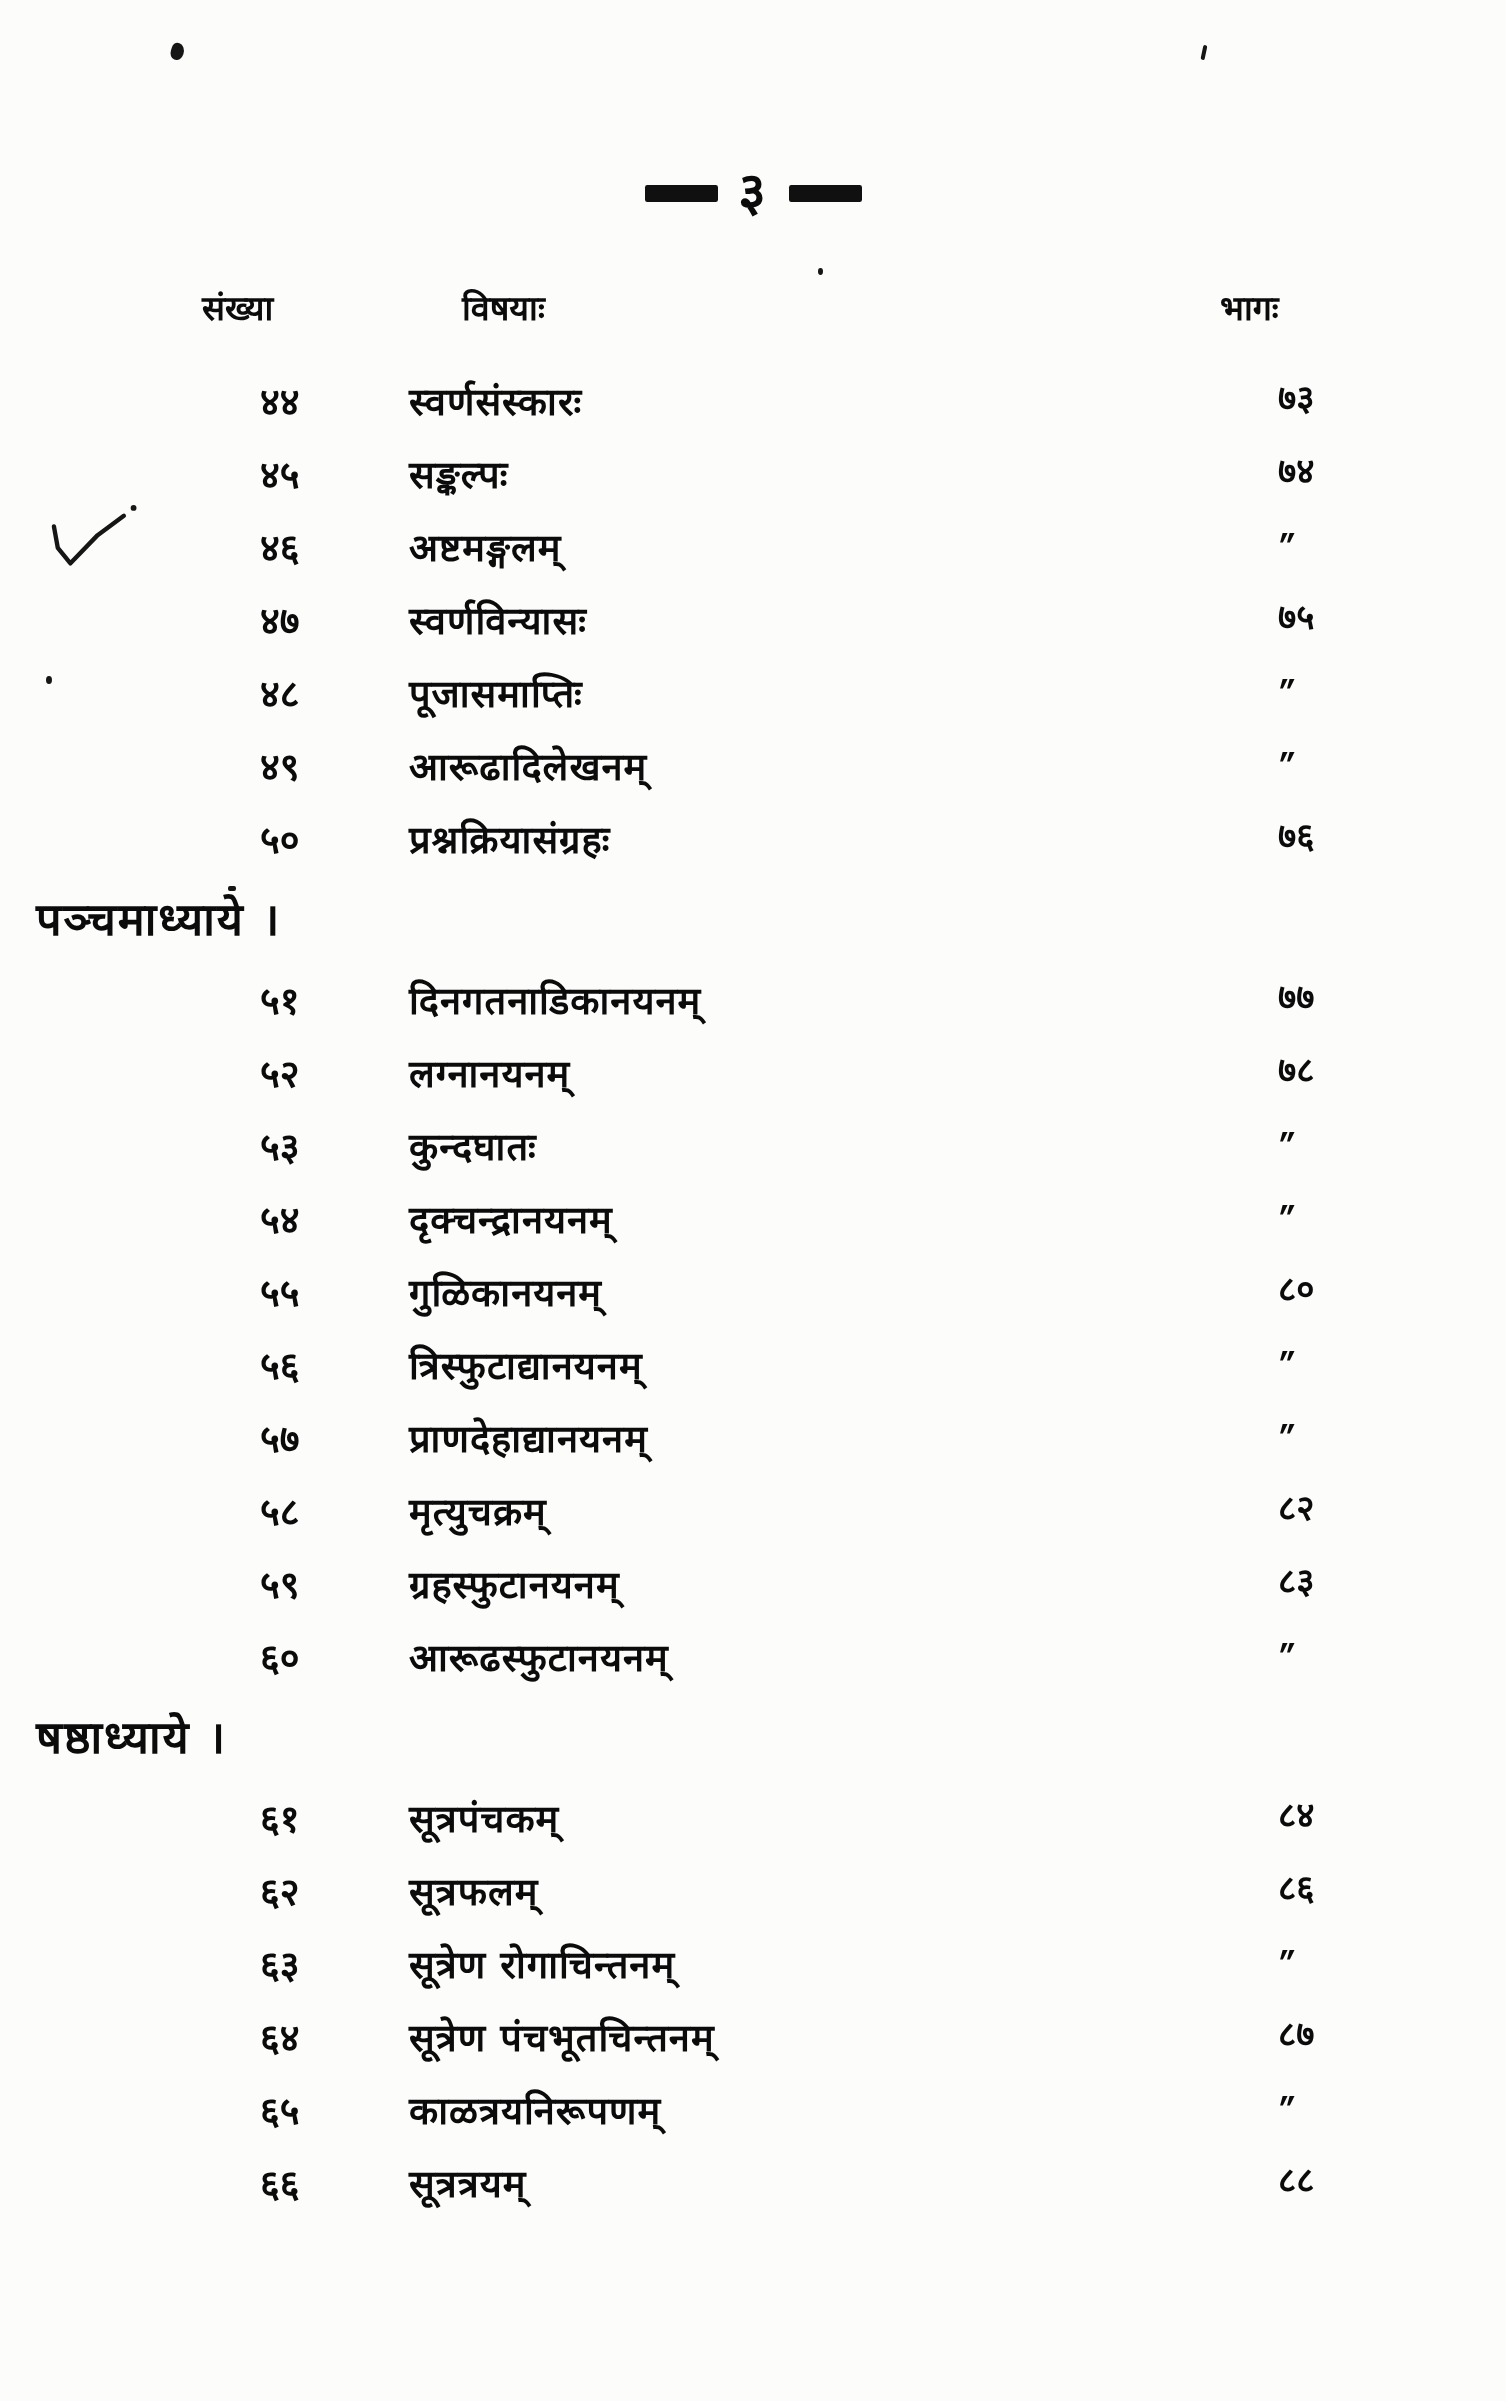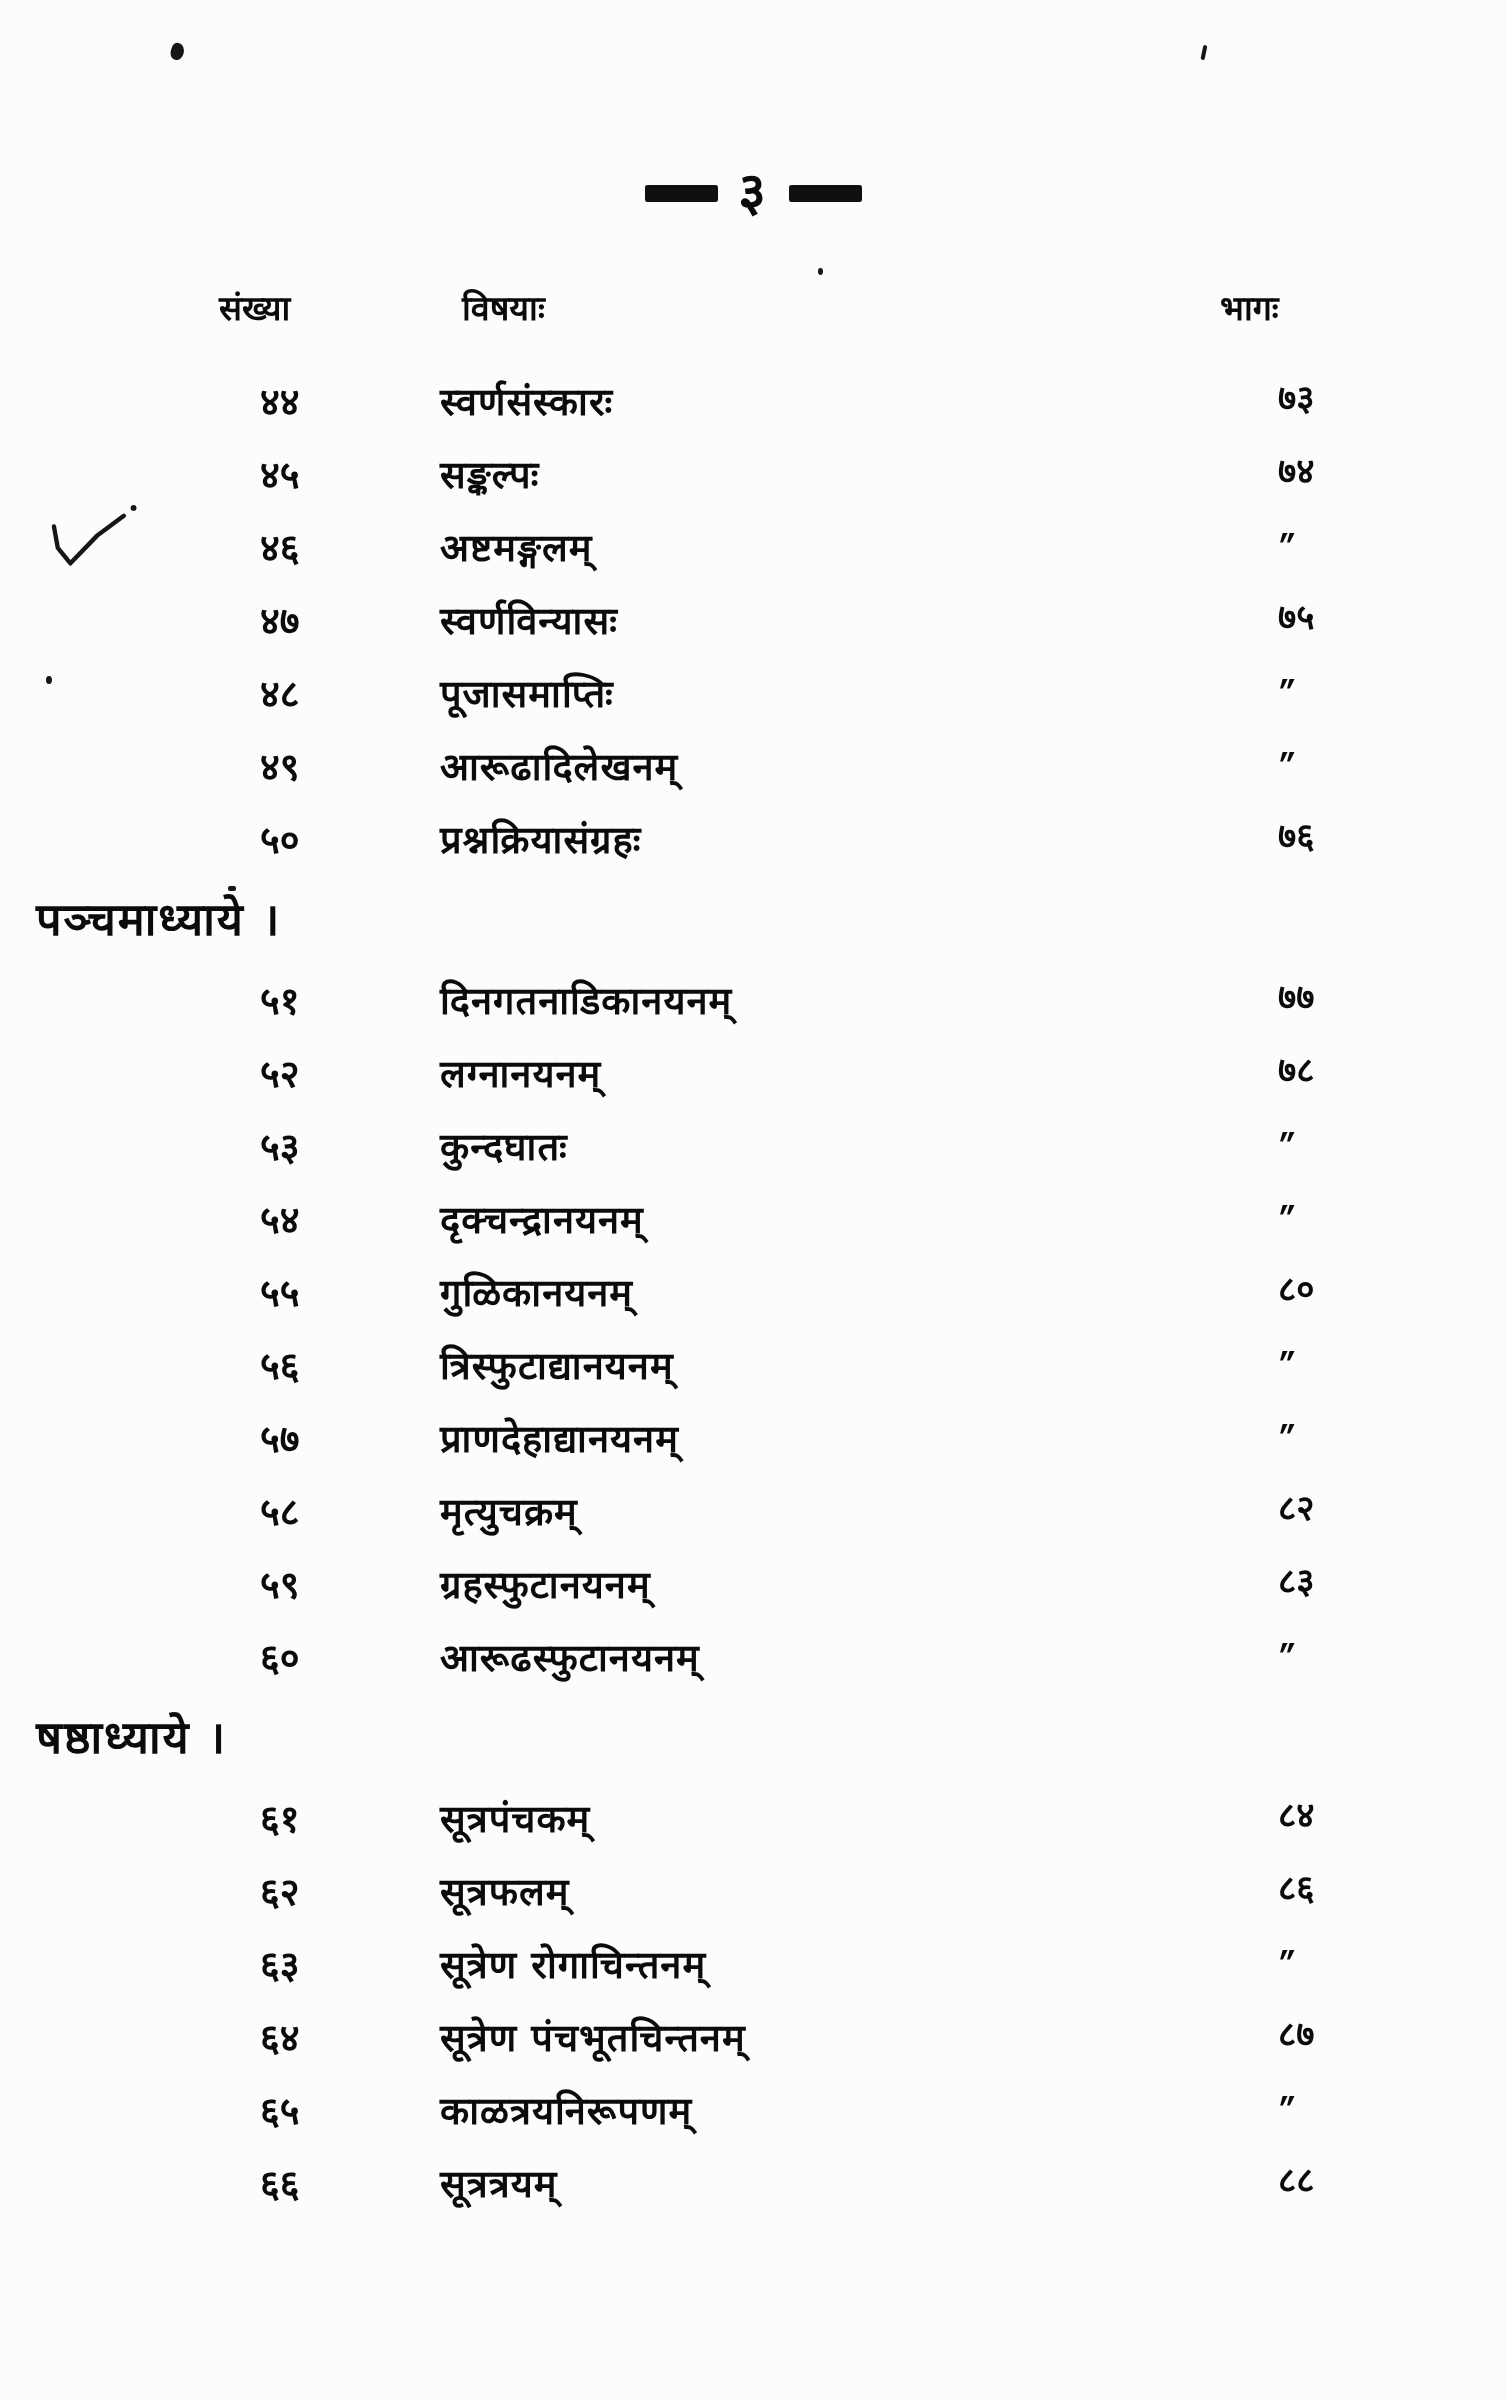--- a/index.html
+++ b/index.html
@@ -20,30 +20,30 @@
     letter-spacing: 2.9px; white-space: nowrap;
   }
   .dash-bar {
     display: inline-block; vertical-align: middle;
     width: 73px; height: 17.5px; background: #101010; border-radius: 2.4px;
     margin: 0 20.4px; transform: translateY(-2.9px);
   }
 
   
   .col-heads { position: absolute; top: 284px; left: 0; width: 100%; font-size: 34px; }
-  .col-heads .h-no      { position: absolute; left: 219px; top: 0; }
+  .col-heads .h-no      { position: absolute; left: 202px; top: 0; }
   .col-heads .h-subject { position: absolute; left: 462px; top: 0; font-family: Liberation Serif, serif; }
   .col-heads .h-page    { position: absolute; left: 1220px; top: 0; }
 
   
   .toc-list { position: absolute; top: 365px; left: 0; width: 100%; padding-left: 36px; }
   .toc-row { position: relative; height: 73px; }
   .toc-row .cell { position: absolute; top: 0; height: 73px; line-height: 73px; white-space: nowrap; }
   .cell-no      { left: 224px;  font-size: 38px; }
-  .cell-subject { left: 404px;  font-size: 38px; letter-spacing: 1px; }
+  .cell-subject { left: 373px;  font-size: 38px; letter-spacing: 1px; }
   .cell-page    { left: 1242px; font-size: 35px; font-family: Liberation Mono, monospace; }
   .cell-page.ditto { font-size: 31px; letter-spacing: 1.9px; }
 
   .section-row { position: relative; height: 88px; text-align: left; }
   .section-heading {
     display: inline-block; line-height: 88px; font-size: 45px; letter-spacing: 1.9px;
   }
 
   
   .artifact { position: absolute; background: #161616; border-radius: 50%; }

